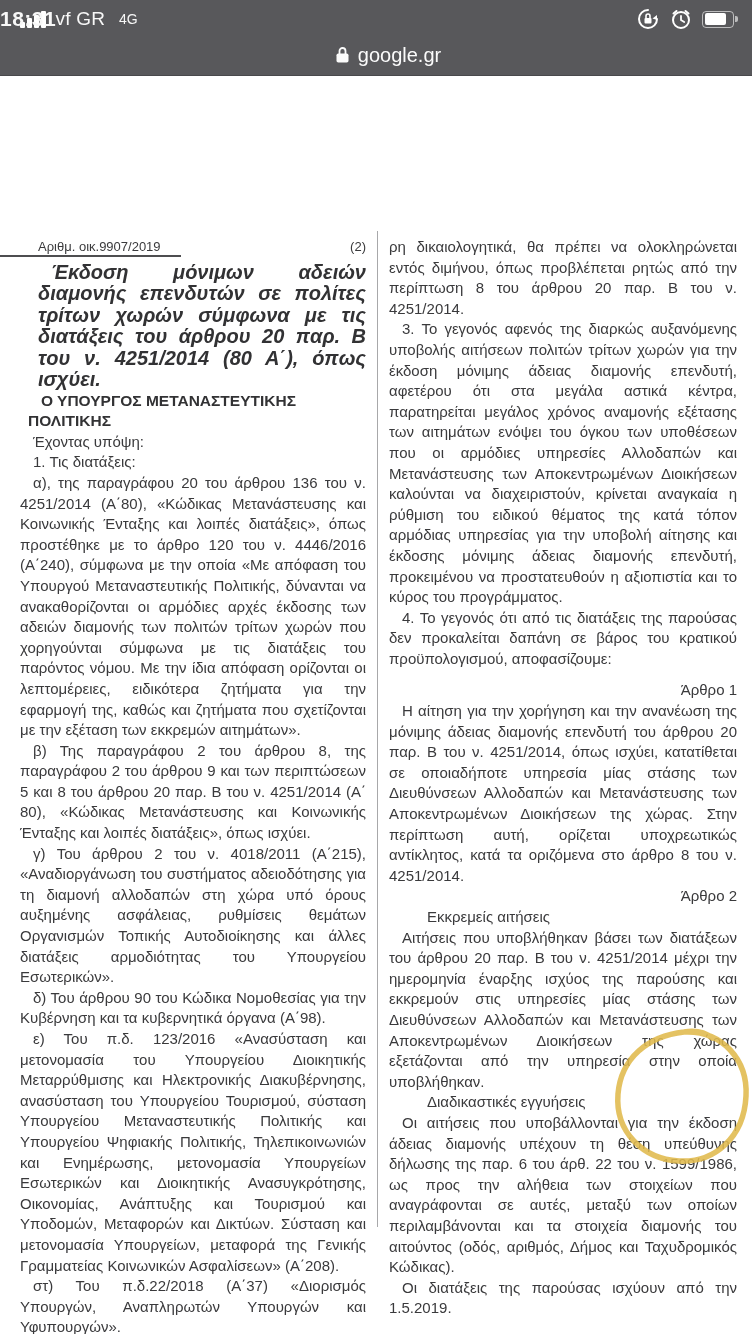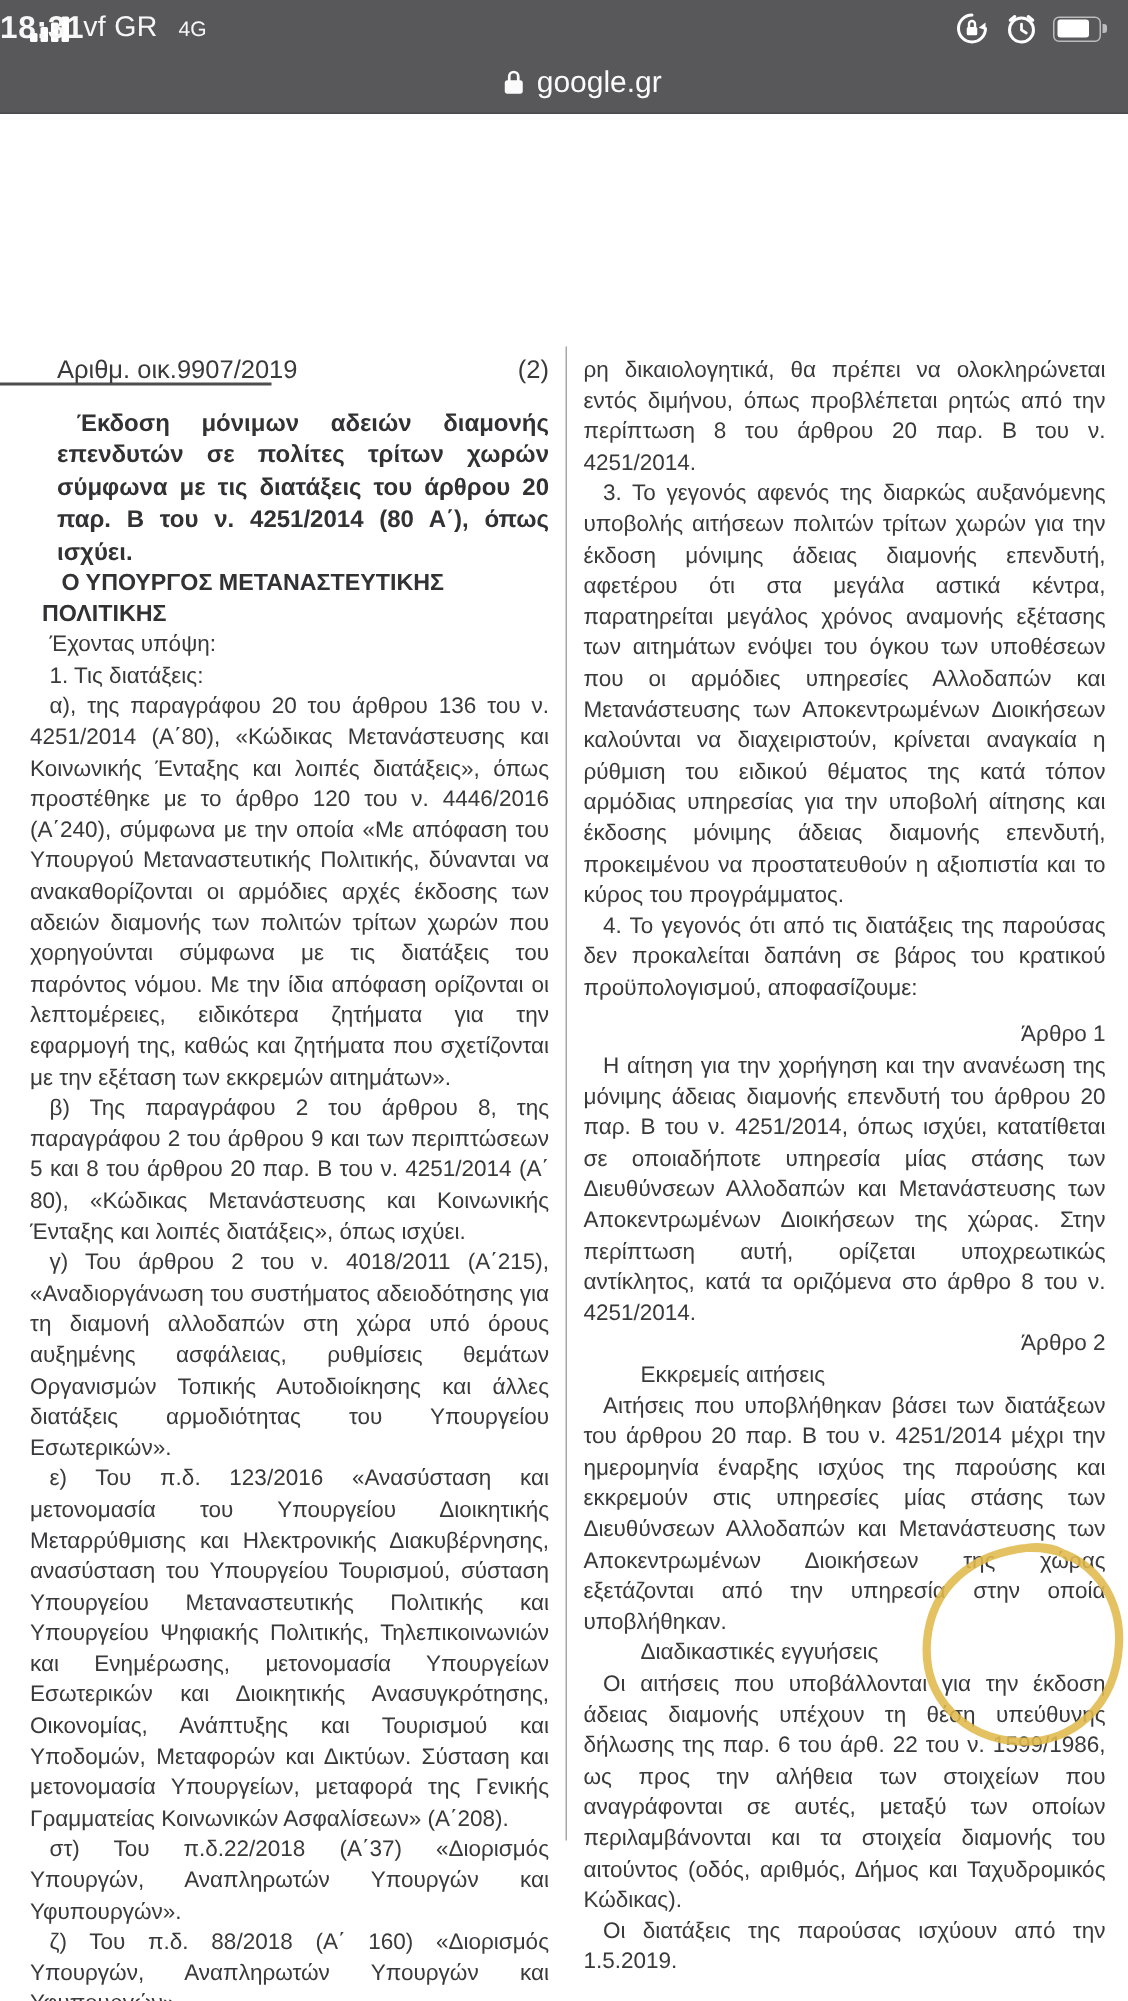--- a/index.html
+++ b/index.html
@@ -34,22 +34,22 @@
   .batt .tip{position:absolute;right:0;top:5.5px;width:3px;height:6px;background:rgba(255,255,255,.6);border-radius:0 2px 2px 0;}
   .sb-row2{position:absolute;top:40px;left:0;width:100%;height:30px;display:flex;align-items:center;justify-content:center;gap:8px;margin-left:12px;}
   .url-text{font-size:20px;color:#fbfbfb;}
   
   .page{position:absolute;top:76px;left:0;width:752px;height:1258px;background:#fff;color:#3a3a3c;}
   .num-rule{position:absolute;left:0;top:179px;width:181px;height:2px;background:#4e4e50;}
   .col-divider{position:absolute;left:377px;top:155px;width:1px;height:996px;background:#a8a8aa;}
   .col{position:absolute;top:161px;font-size:15px;line-height:20.6px;text-align:justify;}
   .col-left{left:20px;width:346px;}
   .col-right{left:389px;width:348px;}
-  .numline{display:flex;justify-content:space-between;padding-left:18px;font-size:17px;margin-bottom:14px;}
-  .doc-title{font-weight:bold;font-size:16px;line-height:21.5px;padding-left:18px;margin:0 0 12px 0;color:#323234;}
+  .numline{display:flex;justify-content:space-between;padding-left:18px;font-size:13px;margin-bottom:4px;}
+  .doc-title{font-weight:bold;font-size:20px;line-height:21.5px;padding-left:18px;margin:0 0 12px 0;color:#323234;font-style:italic;}
   .authority{font-weight:bold;font-size:15.5px;margin:0 0 10px 0;padding-left:8px;color:#323234;text-align:left;}
   .col p{margin:0;text-indent:13px;}
   .art-h{margin:9px 0 0 0;padding-left:38px;text-indent:0 !important;text-align:right;}
   .art-h.first{margin-top:11px;}
   .art-sub{margin:0 0 8px 0;padding-left:38px;text-indent:0 !important;text-align:left;}
   .gap-after{margin-bottom:8px !important;}
   .annotation-svg{position:absolute;left:0;top:0;pointer-events:none;}
   svg.ic{display:block;}
 </style>
 </head>
@@ -115,20 +115,21 @@
         <span>Αριθμ. οικ.9907/2019</span>
         <span>(2)</span>
       </div>
       <p class="doc-title">Έκδοση μόνιμων αδειών διαμονής επενδυτών σε πολίτες τρίτων χωρών σύμφωνα με τις διατάξεις του άρθρου 20 παρ. Β του ν. 4251/2014 (80 Α΄), όπως ισχύει.</p>
       <p class="authority">Ο ΥΠΟΥΡΓΟΣ ΜΕΤΑΝΑΣΤΕΥΤΙΚΗΣ ΠΟΛΙΤΙΚΗΣ</p>
       <p>Έχοντας υπόψη:</p>
       <p>1. Τις διατάξεις:</p>
       <p>α), της παραγράφου 20 του άρθρου 136 του ν. 4251/2014 (Α΄80), «Κώδικας Μετανάστευσης και Κοινωνικής Ένταξης και λοιπές διατάξεις», όπως προστέθηκε με το άρθρο 120 του ν. 4446/2016 (Α΄240), σύμφωνα με την οποία «Με απόφαση του Υπουργού Μεταναστευτικής Πολιτικής, δύνανται να ανακαθορίζονται οι αρμόδιες αρχές έκδοσης των αδειών διαμονής των πολιτών τρίτων χωρών που χορηγούνται σύμφωνα με τις διατάξεις του παρόντος νόμου. Με την ίδια απόφαση ορίζονται οι λεπτομέρειες, ειδικότερα ζητήματα για την εφαρμογή της, καθώς και ζητήματα που σχετίζονται με την εξέταση των εκκρεμών αιτημάτων».</p>
       <p>β) Της παραγράφου 2 του άρθρου 8, της παραγράφου 2 του άρθρου 9 και των περιπτώσεων 5 και 8 του άρθρου 20 παρ. Β του ν. 4251/2014 (Α΄ 80), «Κώδικας Μετανάστευσης και Κοινωνικής Ένταξης και λοιπές διατάξεις», όπως ισχύει.</p>
       <p>γ) Του άρθρου 2 του ν. 4018/2011 (Α΄215), «Αναδιοργάνωση του συστήματος αδειοδότησης για τη διαμονή αλλοδαπών στη χώρα υπό όρους αυξημένης ασφάλειας, ρυθμίσεις θεμάτων Οργανισμών Τοπικής Αυτοδιοίκησης και άλλες διατάξεις αρμοδιότητας του Υπουργείου Εσωτερικών».</p>
+      <p>δ) Του άρθρου 90 του Κώδικα Νομοθεσίας για την Κυβέρνηση και τα κυβερνητικά όργανα (Α΄98).</p>
       <p>ε) Του π.δ. 123/2016 «Ανασύσταση και μετονομασία του Υπουργείου Διοικητικής Μεταρρύθμισης και Ηλεκτρονικής Διακυβέρνησης, ανασύσταση του Υπουργείου Τουρισμού, σύσταση Υπουργείου Μεταναστευτικής Πολιτικής και Υπουργείου Ψηφιακής Πολιτικής, Τηλεπικοινωνιών και Ενημέρωσης, μετονομασία Υπουργείων Εσωτερικών και Διοικητικής Ανασυγκρότησης, Οικονομίας, Ανάπτυξης και Τουρισμού και Υποδομών, Μεταφορών και Δικτύων. Σύσταση και μετονομασία Υπουργείων, μεταφορά της Γενικής Γραμματείας Κοινωνικών Ασφαλίσεων» (Α΄208).</p>
       <p>στ) Του π.δ.22/2018 (Α΄37) «Διορισμός Υπουργών, Αναπληρωτών Υπουργών και Υφυπουργών».</p>
       <p>ζ) Του π.δ. 88/2018 (Α΄ 160) «Διορισμός Υπουργών, Αναπληρωτών Υπουργών και Υφυπουργών».</p>
 
     </div>
 
     <div class="col col-right">
       <p style="text-indent:0;">ρη δικαιολογητικά, θα πρέπει να ολοκληρώνεται εντός διμήνου, όπως προβλέπεται ρητώς από την περίπτωση 8 του άρθρου 20 παρ. Β του ν. 4251/2014.</p>
       <p>3. Το γεγονός αφενός της διαρκώς αυξανόμενης υποβολής αιτήσεων πολιτών τρίτων χωρών για την έκδοση μόνιμης άδειας διαμονής επενδυτή, αφετέρου ότι στα μεγάλα αστικά κέντρα, παρατηρείται μεγάλος χρόνος αναμονής εξέτασης των αιτημάτων ενόψει του όγκου των υποθέσεων που οι αρμόδιες υπηρεσίες Αλλοδαπών και Μετανάστευσης των Αποκεντρωμένων Διοικήσεων καλούνται να διαχειριστούν, κρίνεται αναγκαία η ρύθμιση του ειδικού θέματος της κατά τόπον αρμόδιας υπηρεσίας για την υποβολή αίτησης και έκδοσης μόνιμης άδειας διαμονής επενδυτή, προκειμένου να προστατευθούν η αξιοπιστία και το κύρος του προγράμματος.</p>
       <p class="gap-after">4. Το γεγονός ότι από τις διατάξεις της παρούσας δεν προκαλείται δαπάνη σε βάρος του κρατικού προϋπολογισμού, αποφασίζουμε:</p>

